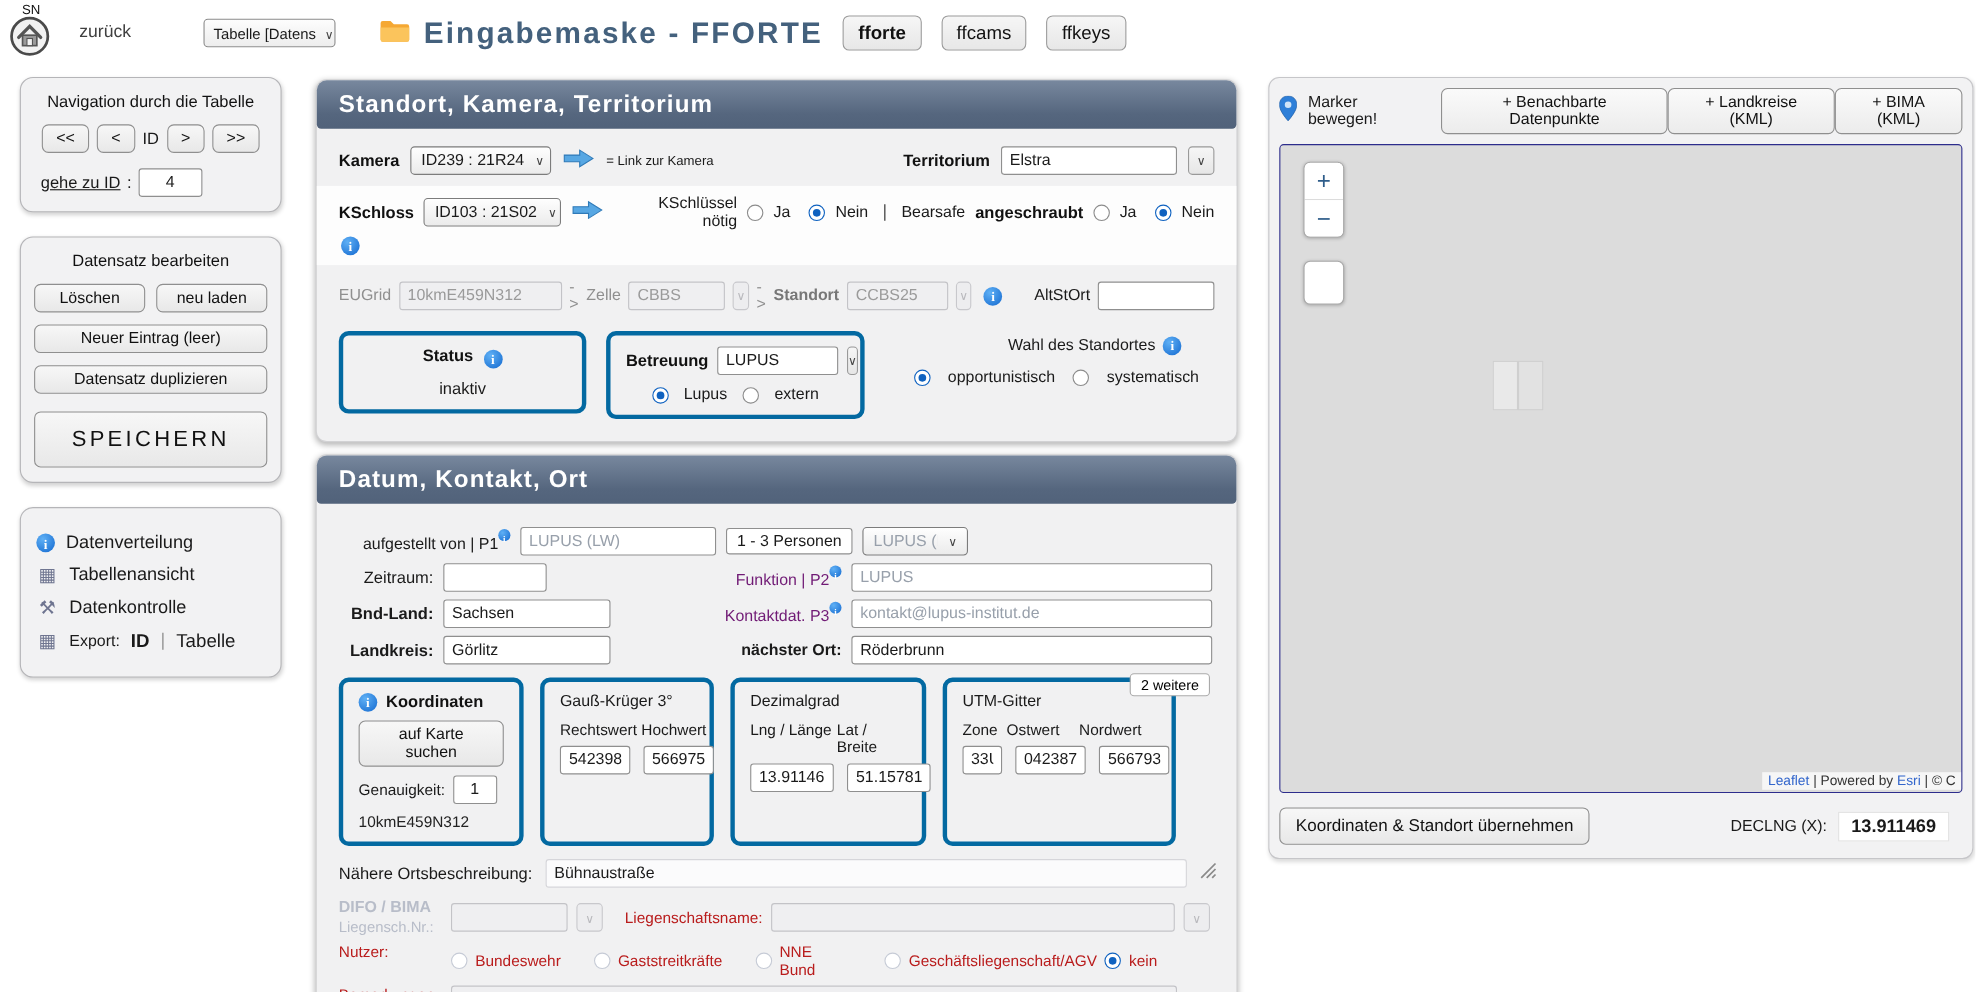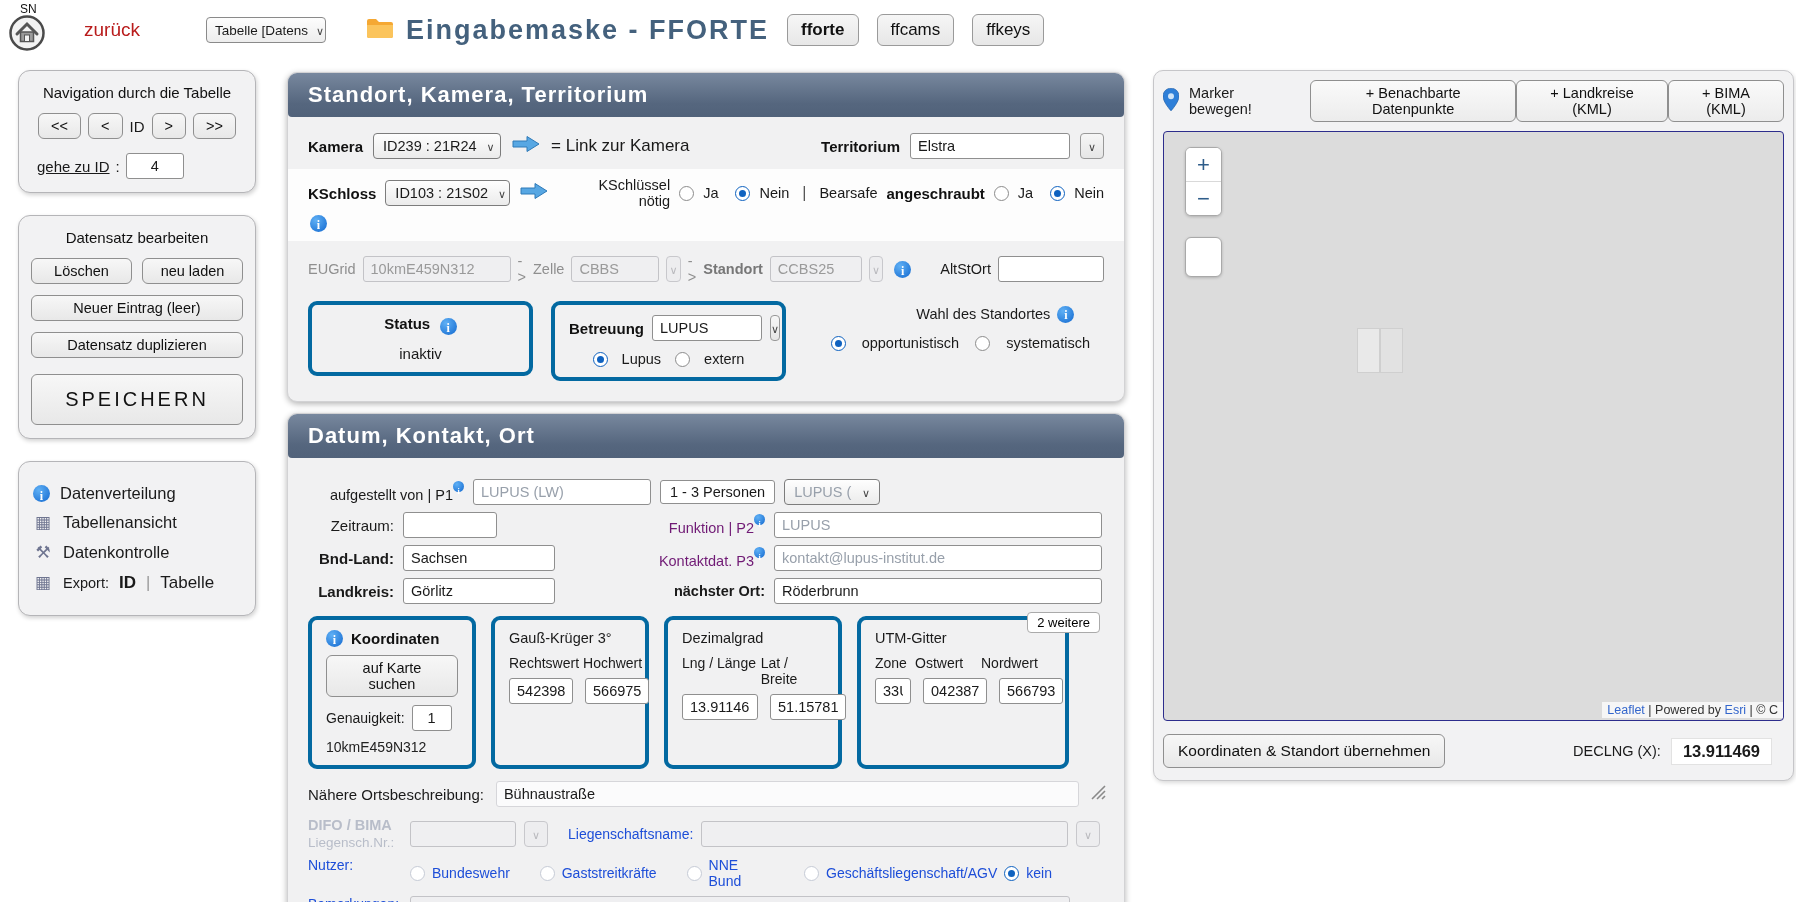--- a/index.html
+++ b/index.html
@@ -4,21 +4,21 @@
 <style>
   * { box-sizing: border-box; }
   body { margin:0; background:#fff; font-family:"Liberation Sans", sans-serif; color:#1a1a1a; }
   .page { position:relative; width:1796px; height:902px; background:#fff; overflow:hidden; }
 
   
   .tophdr { position:absolute; left:0; top:0; width:100%; height:60px; display:flex; align-items:center; background:#fff; }
   .home-wrap { position:relative; width:56px; height:56px; margin-left:8px; }
   .sn-label { position:absolute; left:12px; top:0px; font-size:12px; color:#111; }
   .home-ic { position:absolute; left:0; top:12px; cursor:pointer; }
-  .back-link { font-size:19px; color:#b91c1c; margin-left:20px; cursor:pointer; }
+  .back-link { font-size:16px; color:#404040; margin-left:8px; cursor:pointer; }
   .native-select { display:inline-flex; align-items:center; justify-content:space-between; gap:8px;
     margin-left:66px; width:120px; height:26px; padding:2px 8px; background:linear-gradient(#fdfdfd,#ededed);
     border:1px solid #8a8a8a; border-radius:4px; font-size:13.5px; white-space:nowrap; overflow:hidden; cursor:pointer; }
   .chev::after { content:"∨"; font-size:11px; color:#444; }
   .title-wrap { display:flex; align-items:center; gap:12px; margin-left:40px; }
   .page-title { font-size:27px; font-weight:bold; letter-spacing:2px; color:#44617d; margin:0; }
   .app-btns { display:flex; gap:18px; margin-left:18px; }
   .app-btn { background:linear-gradient(#f6f6f6,#e7e7e7); border:1px solid #9a9a9a; border-radius:6px;
     padding:5px 13px; font-size:17px; color:#111; cursor:pointer; font-family:inherit; }
   .app-btn.active { font-weight:bold; }
@@ -127,21 +127,21 @@
   .orts-inp { flex:1; background:#fbfbfc; border:1px solid #d6d6da; }
   .grip { flex:0 0 auto; }
 
   .difo { display:grid; grid-template-columns:102px 1fr; row-gap:7px; margin:10px 0 2px 2px; color:#b8bdc9; font-size:14px; }
   .difo-lbl1 { font-weight:bold; font-size:14.5px; }
   .difo-lbl2 { font-size:13.5px; margin-top:2px; }
   .difo-line { display:flex; align-items:center; gap:8px; }
   .nutzer-radios { display:flex; align-items:center; gap:7px; }
   .nutzer-radios .gap { width:16px; }
   .kein-wrap { margin-left:auto; margin-right:54px; display:flex; align-items:center; gap:7px; }
-  .pale-lbl { color:#1d4ed8; }
+  .pale-lbl { color:#b91c1c; }
 
   
   .mappanel { position:absolute; left:1153px; top:70px; width:641px; background:#f2f2f3;
     border:1px solid #c6c6c9; border-radius:10px; box-shadow:1px 2px 4px rgba(0,0,0,.15); padding:9px 9px 12px 9px; }
   .map-hdr { display:flex; align-items:center; gap:10px; }
   .map-hdr-btns { display:flex; margin-left:auto; }
   .map-hdr .btn { font-size:14.5px; background:linear-gradient(#fafafa,#ececec); }
   .map-area { position:relative; margin-top:9px; height:590px; background:#dcdcdc;
     border:1px solid #2d2d8c; border-radius:4px; overflow:hidden; }
   .zoomctl { position:absolute; left:21px; top:15px; width:37px; background:#fff; border:1px solid #a9a9a9;
@@ -260,21 +260,21 @@
       <span class="lblb">Kamera</span>
       <span class="sel-ctl" style="width:128px;">
         <span>ID239 : 21R24</span>
         <span class="chev"></span>
       </span>
       <span class="arrow-ic">
         <svg width="30" height="18" viewBox="0 0 30 18">
             <path d="M2 6 h14 V1.5 L28 9 L16 16.5 V12 H2 z" fill="#57a7e3" stroke="#2f7ab8" stroke-width="1"></path>
           </svg>
       </span>
-      <span style="font-size:17px;">= Link zur Kamera</span>
+      <span style="font-size:12px;">= Link zur Kamera</span>
       <span class="lblb" style="margin-left:auto;">Territorium</span>
       <input class="inp" style="width: 160px;" value="Elstra">
       <span class="dd-btn">
           <span class="chev"></span>
         </span>
     </div>
 
     <div class="rowB">
       <div class="rowB-line">
         <span class="lblb">KSchloss</span>

